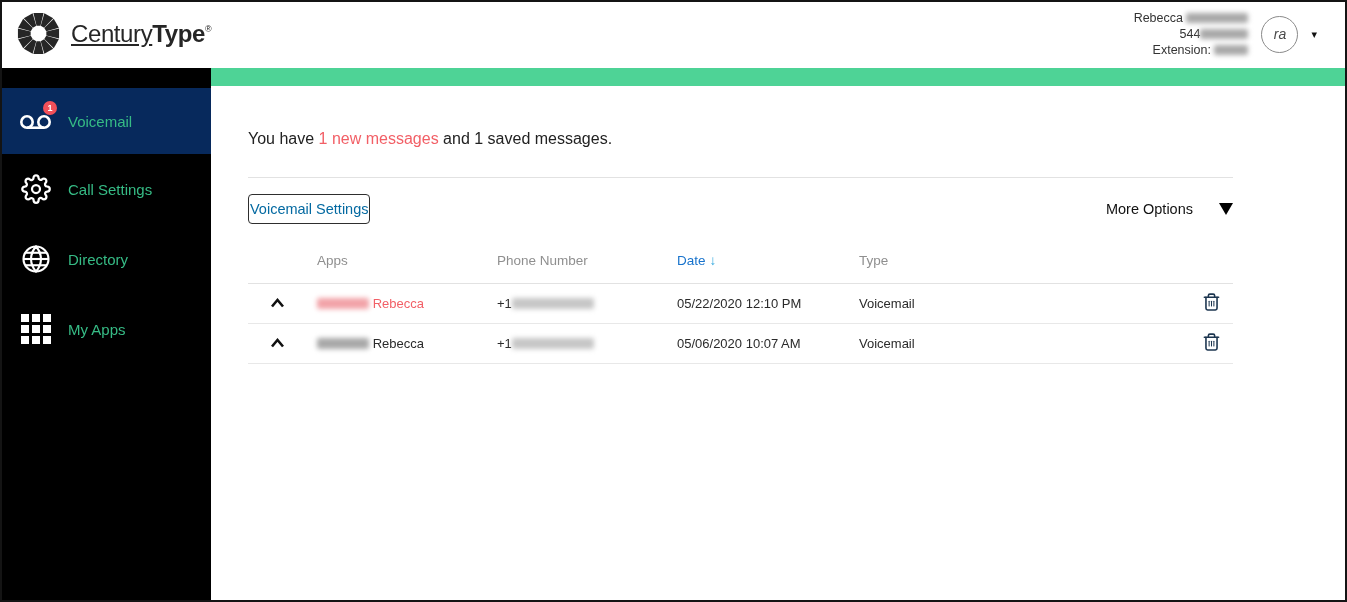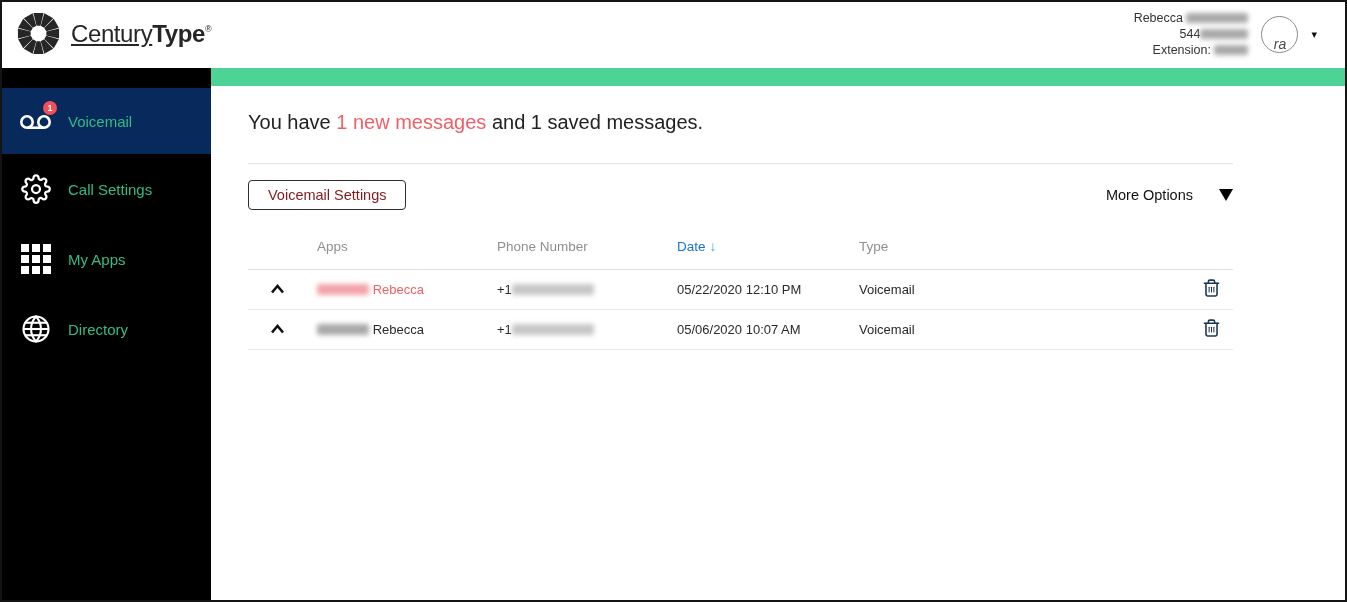--- a/index.html
+++ b/index.html
@@ -16,21 +16,21 @@
   .logo-text { font-size:24px; color:#262626; letter-spacing:-0.4px; }
   .logo-century { font-weight:500;text-decoration:underline; }
   .logo-link { font-weight:700; }
   .logo-reg { font-size:9px; vertical-align:10px; font-weight:400; }
 
   .account { position:absolute; right:28px; top:8px; display:flex; align-items:center; gap:13px; }
   .account-info { text-align:right; font-size:12.5px; color:#333; line-height:16px; }
   .account-info .row { white-space:nowrap; }
   .avatar {
     width:37px; height:37px; border:1px solid #8a8a8a; border-radius:50%;
-    display:flex; align-items:flex-end; justify-content:center;
+    display:flex; align-items:center; justify-content:center;
     font-style:italic; font-size:14px; color:#4a4a4a; background:#fff; cursor:pointer;
   }
   .acct-caret { font-size:11px; color:#111; cursor:pointer; }
 
   
   .greenbar {
     position:absolute; left:195px; right:0; top:66px; height:18px;
     background:#4ed396;
     clip-path:polygon(0 0, 100% 0, 100% 100%, 12px 100%);
   }
@@ -46,28 +46,28 @@
   .badge {
     position:absolute; top:-8px; right:-2px; width:14px; height:14px; border-radius:50%;
     background:#f25059; color:#fff; font-size:9px; font-style:normal;
     display:flex; align-items:center; justify-content:center; font-weight:700;
   }
   .apps-grid { display:grid; grid-template-columns:repeat(3,8px); grid-gap:3px; }
   .apps-grid i { width:8px; height:8px; background:#fff; display:block; }
 
   
   .main { position:absolute; left:209px; top:84px; right:0; bottom:0; background:#fff; padding:0 112px 0 37px; }
-  .summary { margin-top:25px; font-size:20px; color:#222; }
+  .summary { margin-top:44px; font-size:16px; color:#222; }
   .summary .hl { color:#f25f66; }
   .divider { border:none; border-top:1px solid #e2e2e2; margin-top:29px; }
 
   .toolbar { margin-top:16px; height:30px; display:flex; justify-content:space-between; align-items:center; }
   .vm-settings-btn {
     border:1.5px solid #2e2e2e; border-radius:4px; background:#fff;
-    padding:6px 19px; font-size:14.5px; color:#7f1d1d; cursor:pointer;
+    padding:6px 1px; font-size:14.5px; color:#0369a1; cursor:pointer;
     font-family:"Liberation Sans", sans-serif;
   }
   .more-options { display:flex; align-items:center; gap:26px; font-size:14.5px; color:#111; cursor:pointer; }
   .filter-triangle { width:0; height:0; border-left:7.5px solid transparent; border-right:7.5px solid transparent; border-top:12px solid #000; }
 
   .vm-table { margin-top:14px; }
   .t-row { display:grid; grid-template-columns:69px 180px 180px 182px 1fr 44px; align-items:center; }
   .t-head { height:46px; color:#8f8f8f; font-size:13.5px; border-bottom:1px solid #e2e2e2; }
   .t-head .sortable { color:#1873cc; cursor:pointer; }
   .sort-arrow { color:#2aa4dd; font-weight:700; margin-left:4px; }
@@ -146,46 +146,46 @@
         <svg width="30" height="30" viewBox="0 0 24 24" fill="none" stroke="#fff" stroke-width="1.8" stroke-linecap="round" stroke-linejoin="round">
           <circle cx="12" cy="12" r="3.2"></circle>
           <path d="M19.4 15a1.65 1.65 0 0 0 .33 1.82l.06.06a2 2 0 0 1 0 2.83 2 2 0 0 1-2.83 0l-.06-.06a1.65 1.65 0 0 0-1.82-.33 1.65 1.65 0 0 0-1 1.51V21a2 2 0 0 1-2 2 2 2 0 0 1-2-2v-.09A1.65 1.65 0 0 0 9 19.4a1.65 1.65 0 0 0-1.82.33l-.06.06a2 2 0 0 1-2.83 0 2 2 0 0 1 0-2.83l.06-.06a1.65 1.65 0 0 0 .33-1.82 1.65 1.65 0 0 0-1.51-1H3a2 2 0 0 1-2-2 2 2 0 0 1 2-2h.09A1.65 1.65 0 0 0 4.6 9a1.65 1.65 0 0 0-.33-1.82l-.06-.06a2 2 0 0 1 0-2.83 2 2 0 0 1 2.83 0l.06.06a1.65 1.65 0 0 0 1.82.33H9a1.65 1.65 0 0 0 1-1.51V3a2 2 0 0 1 2-2 2 2 0 0 1 2 2v.09a1.65 1.65 0 0 0 1 1.51 1.65 1.65 0 0 0 1.82-.33l.06-.06a2 2 0 0 1 2.83 0 2 2 0 0 1 0 2.83l-.06.06a1.65 1.65 0 0 0-.33 1.82V9a1.65 1.65 0 0 0 1.51 1H21a2 2 0 0 1 2 2 2 2 0 0 1-2 2h-.09a1.65 1.65 0 0 0-1.51 1z"></path>
         </svg>
       </span>
       <span>Call Settings</span>
     </div>
 
     <div class="nav-item">
       <span class="nav-icon">
-        <span class="apps-grid">
-            <i></i>
-            <i></i>
-            <i></i>
-            <i></i>
-            <i></i>
-            <i></i>
-            <i></i>
-            <i></i>
-            <i></i>
-          </span>
-      </span>
-      <span>My Apps</span>
-    </div>
-
-    <div class="nav-item">
-      <span class="nav-icon">
         <svg width="30" height="30" viewBox="0 0 24 24" fill="none" stroke="#fff" stroke-width="1.7">
           <circle cx="12" cy="12" r="10"></circle>
           <line x1="2" y1="12" x2="22" y2="12"></line>
           <line x1="3.4" y1="7" x2="20.6" y2="7"></line>
           <line x1="3.4" y1="17" x2="20.6" y2="17"></line>
           <path d="M12 2a15.3 15.3 0 0 1 4 10 15.3 15.3 0 0 1-4 10 15.3 15.3 0 0 1-4-10 15.3 15.3 0 0 1 4-10z"></path>
         </svg>
       </span>
       <span>Directory</span>
+    </div>
+
+    <div class="nav-item">
+      <span class="nav-icon">
+        <span class="apps-grid">
+            <i></i>
+            <i></i>
+            <i></i>
+            <i></i>
+            <i></i>
+            <i></i>
+            <i></i>
+            <i></i>
+            <i></i>
+          </span>
+      </span>
+      <span>My Apps</span>
     </div>
   </nav>
 
   <main class="main">
 
     <p class="summary">
       <span>You have</span>
       <span class="hl">1 new messages</span>
       <span>and 1 saved messages.</span>
     </p>

